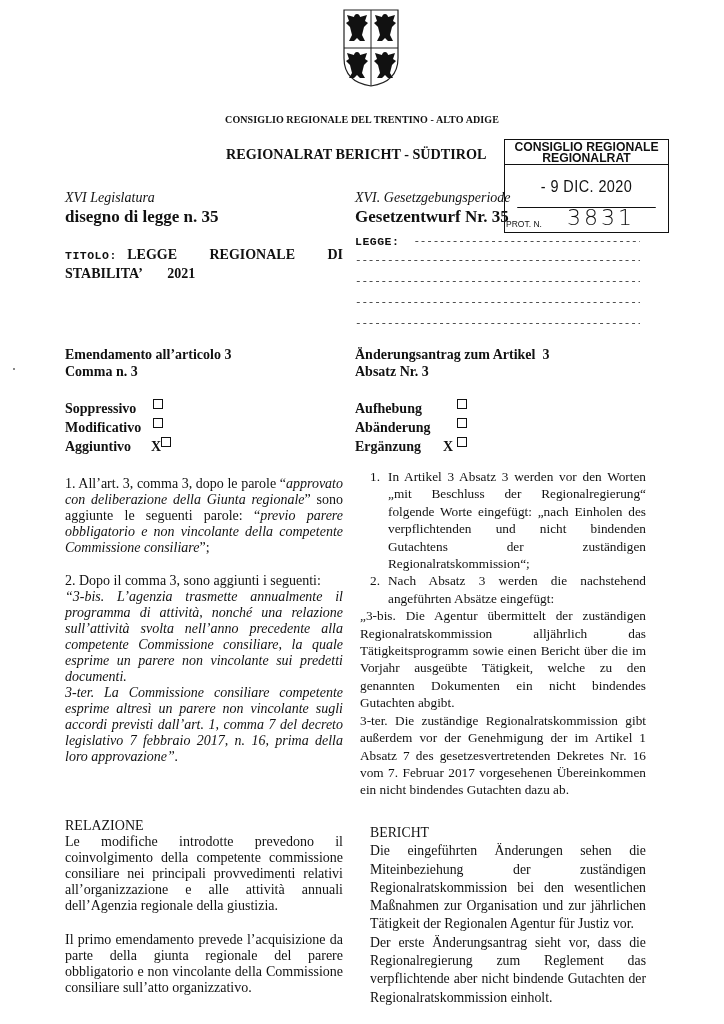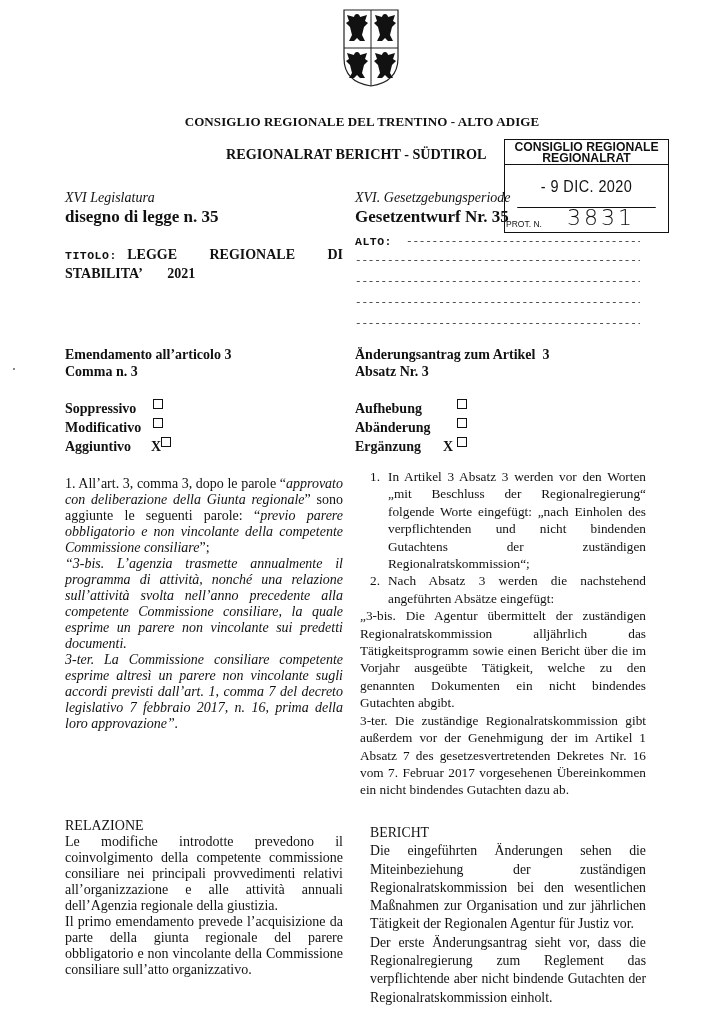--- a/index.html
+++ b/index.html
@@ -1,20 +1,20 @@
 <!DOCTYPE html>
 <html><head>
 <meta charset="utf-8">
 <style>
   html, body { margin: 0; padding: 0; background: #ffffff; }
   body { width: 724px; height: 1024px; position: relative; overflow: hidden;
          font-family: "Liberation Serif", "DejaVu Serif", serif; color: #111; }
   .abs { position: absolute; }
   .crest { left: 340px; top: 6px; width: 62px; height: 82px; }
-  .hdr1 { left: 0; width: 724px; top: 114px; text-align: center; font-weight: bold; font-size: 13px; letter-spacing: 0.1px; }
+  .hdr1 { left: 0; width: 724px; top: 114px; text-align: center; font-weight: bold; font-size: 10px; letter-spacing: 0.1px; }
   .hdr2 { left: 226px; top: 146px; font-weight: bold; font-size: 14.2px; }
   .stamp { left: 504px; top: 139px; width: 163px; height: 92px; border: 1.5px solid #111; font-family: "Liberation Sans", sans-serif; }
   .stamp .s-top { border-bottom: 1.5px solid #111; text-align: center; font-weight: bold; font-size: 12.2px; line-height: 11px; padding-top: 2px; height: 25px; box-sizing: border-box; }
   .stamp .s-date { height: 43px; border-bottom: 1.5px solid #111; text-align: center; font-size: 17px; line-height: 43px; letter-spacing: 0.5px; box-sizing: border-box; transform: scaleX(0.85); }
   .stamp .s-prot { height: 22px; position: relative; }
   .stamp .s-prot .pl { position: absolute; left: 1px; bottom: 1px; font-size: 8.5px; }
   .stamp .s-prot .pn { position: absolute; left: 62px; top: -3px; font-size: 22px; font-family: "DejaVu Sans", sans-serif; font-weight: 300; letter-spacing: 3px; }
   .col-l { left: 65px; width: 278px; }
   .col-r { left: 355px; width: 282px; }
   .ital { font-style: italic; }
@@ -73,21 +73,21 @@
 <div class="abs col-l bill" style="top:207px;">disegno di legge n. 35</div>
 <div class="abs col-l titolo" style="top:246px;">
   <span class="mono">TITOLO:</span>
   <span style="word-spacing:22px;">LEGGE REGIONALE DI STABILITA’ 2021</span>
 </div>
 
 <div class="abs col-r leg ital" style="top:190px;">XVI. Gesetzgebungsperiode</div>
 <div class="abs col-r bill" style="top:207px;">Gesetzentwurf Nr. 35</div>
 <div class="abs" style="left:355px; top:232px; width:285px;">
   <div style="display:flex; height:18px; align-items:center;">
-    <span class="mono">ALTO:</span>
+    <span class="mono">LEGGE:</span>
     <span class="dash" style="margin-left:14px;">--------------------------------------</span>
   </div>
   <div class="dash" style="height:21px; line-height:21px;">-------------------------------------------------</div>
   <div class="dash" style="height:21px; line-height:21px;">-------------------------------------------------</div>
   <div class="dash" style="height:21px; line-height:21px;">-------------------------------------------------</div>
   <div class="dash" style="height:21px; line-height:21px;">-------------------------------------------------</div>
 </div>
 
 <div class="abs col-l bold14" style="top:346px;">
   <div>Emendamento all’articolo 3</div>
@@ -126,41 +126,42 @@
     </div>
   <div class="row">
       <span class="lbl" style="width:88px;">Ergänzung</span>
       <span>X</span>
       <span class="box" style="margin-left:4px;"></span>
     </div>
 </div>
 
 <div class="abs col-l body-txt" style="top:476px;">
   <p><span>1.</span> <span>All’art. 3, comma 3, dopo le parole “</span><span class="ital">approvato con deliberazione della Giunta regionale</span><span>” sono aggiunte le seguenti parole: “</span><span class="ital">previo parere obbligatorio e non vincolante della competente Commissione consiliare</span><span>”;</span></p>
+  <p style="margin-top:17px;">2. Dopo il comma 3, sono aggiunti i seguenti:</p>
   <p class="ital">“3-bis. L’agenzia trasmette annualmente il programma di attività, nonché una relazione sull’attività svolta nell’anno precedente alla competente Commissione consiliare, la quale esprime un parere non vincolante sui predetti documenti.</p>
   <p class="ital">3-ter. La Commissione consiliare competente esprime altresì un parere non vincolante sugli accordi previsti dall’art. 1, comma 7 del decreto legislativo 7 febbraio 2017, n. 16, prima della loro approvazione”.</p>
 </div>
 
 <div class="abs de-txt" style="left:388px; top:468px; width:258px;">
   <div class="num-item">
       <span class="n" style="margin-left:-18px;">1.</span>
       <span class="t">In Artikel 3 Absatz 3 werden vor den Worten „mit Beschluss der Regionalregierung“ folgende Worte eingefügt: „nach Einholen des verpflichtenden und nicht bindenden Gutachtens der zuständigen Regionalratskommission“;</span>
     </div>
   <div class="num-item">
       <span class="n" style="margin-left:-18px;">2.</span>
       <span class="t">Nach Absatz 3 werden die nachstehend angeführten Absätze eingefügt:</span>
     </div>
   <p style="margin-left:-28px;">„3-bis. Die Agentur übermittelt der zuständigen Regionalratskommission alljährlich das Tätigkeitsprogramm sowie einen Bericht über die im Vorjahr ausgeübte Tätigkeit, welche zu den genannten Dokumenten ein nicht bindendes Gutachten abgibt.</p>
   <p style="margin-left:-28px;">3-ter. Die zuständige Regionalratskommission gibt außerdem vor der Genehmigung der im Artikel 1 Absatz 7 des gesetzesvertretenden Dekretes Nr. 16 vom 7. Februar 2017 vorgesehenen Übereinkommen ein nicht bindendes Gutachten dazu ab.</p>
 </div>
 
 <div class="abs col-l body-txt" style="top:818px;">
   <p>RELAZIONE</p>
   <p>Le modifiche introdotte prevedono il coinvolgimento della competente commissione consiliare nei principali provvedimenti relativi all’organizzazione e alle attività annuali dell’Agenzia regionale della giustizia.</p>
-  <p style="">Il primo emendamento prevede l’acquisizione da parte della giunta regionale del parere obbligatorio e non vincolante della Commissione consiliare sull’atto organizzativo.</p>
+  <p style="margin-top:18px;">Il primo emendamento prevede l’acquisizione da parte della giunta regionale del parere obbligatorio e non vincolante della Commissione consiliare sull’atto organizzativo.</p>
 </div>
 <div class="abs de-txt" style="left:370px; top:824px; width:276px; font-size:13.8px; line-height:18.3px;">
   <p>BERICHT</p>
   <p>Die eingeführten Änderungen sehen die Miteinbeziehung der zuständigen Regionalratskommission bei den wesentlichen Maßnahmen zur Organisation und zur jährlichen Tätigkeit der Regionalen Agentur für Justiz vor.</p>
   <p>Der erste Änderungsantrag sieht vor, dass die Regionalregierung zum Reglement das verpflichtende aber nicht bindende Gutachten der Regionalratskommission einholt.</p>
 </div>
 
 <div class="abs stray"></div>
 
 </body></html>

